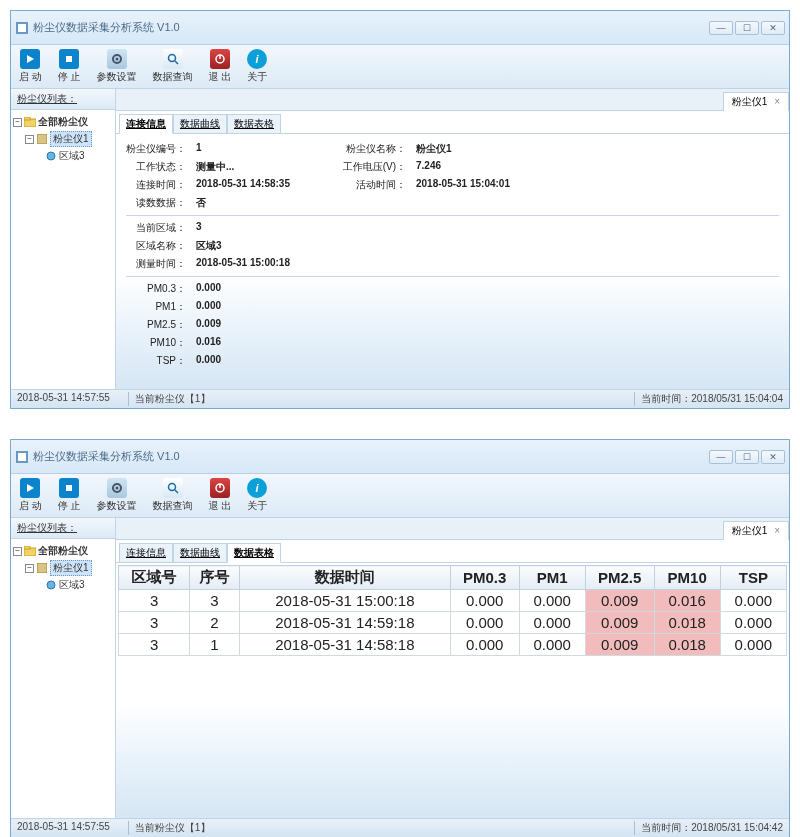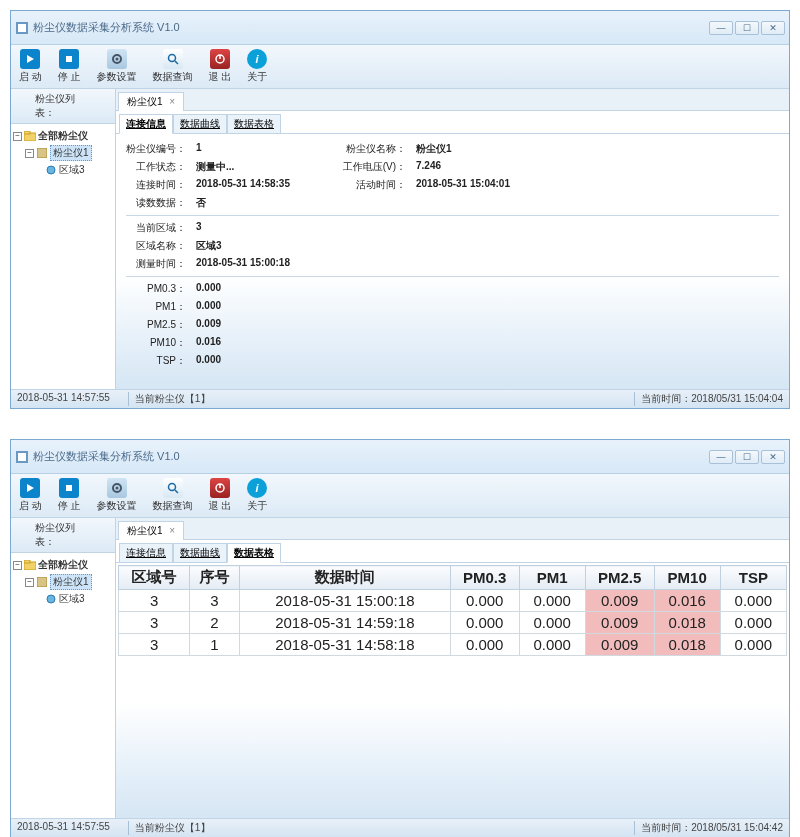--- a/index.html
+++ b/index.html
@@ -89,24 +89,25 @@
       height: 300px;
     }
     .sidebar {
       width: 105px;
       border-right: 1px solid #c0d4e6;
       display: flex;
       flex-direction: column;
     }
     .sidebar-header {
       background: linear-gradient(to bottom, #f2f7fc, #dceaf6);
-      padding: 3px 24px;
+      padding: 3px 6px;
       border-bottom: 1px solid #c0d4e6;
       color: #333;
       font-size: 10px;
+      text-decoration: underline;
     }
     .tree {
       padding: 4px 2px;
       font-size: 10px;
       color: #333;
       background: #fff;
     }
     .tree-node {
       display: flex;
       align-items: center;
@@ -140,20 +141,21 @@
       flex: 1;
       display: flex;
       flex-direction: column;
     }
     .device-tabs {
       display: flex;
       background: #e8f0f8;
       border-bottom: 1px solid #c0d4e6;
       padding-top: 2px;
       padding-left: 2px;
+      justify-content: flex-end;
     }
     .device-tab {
       background: #fff;
       border: 1px solid #c0d4e6;
       border-bottom: none;
       padding: 2px 8px;
       font-size: 10px;
       position: relative;
       top: 1px;
     }

